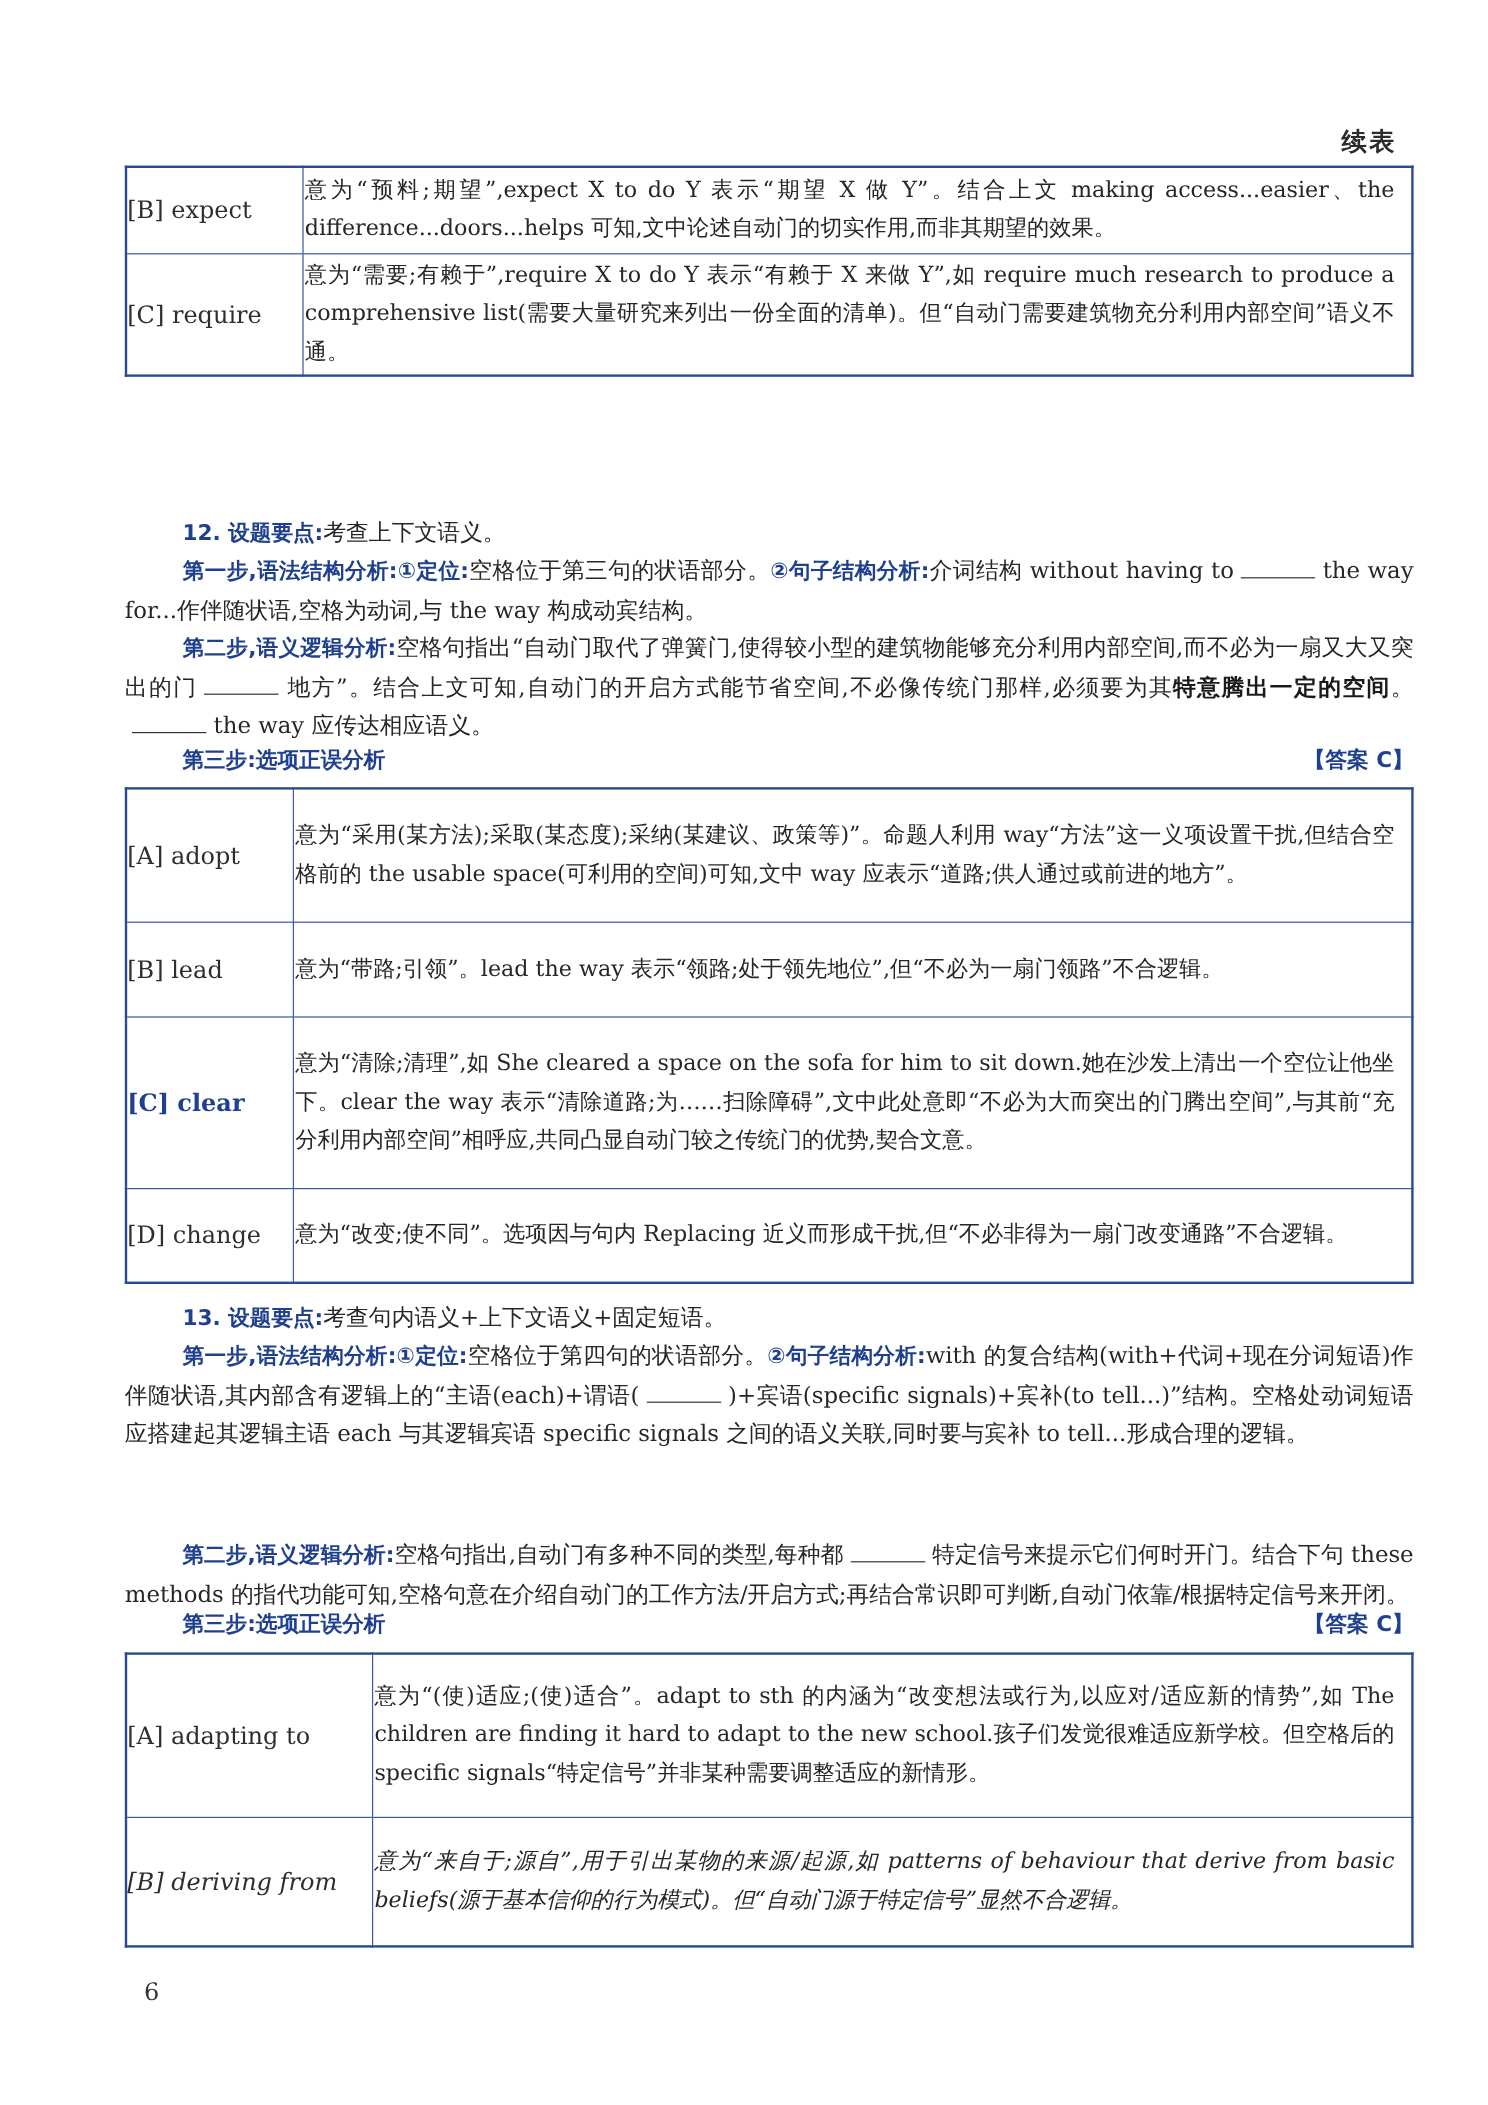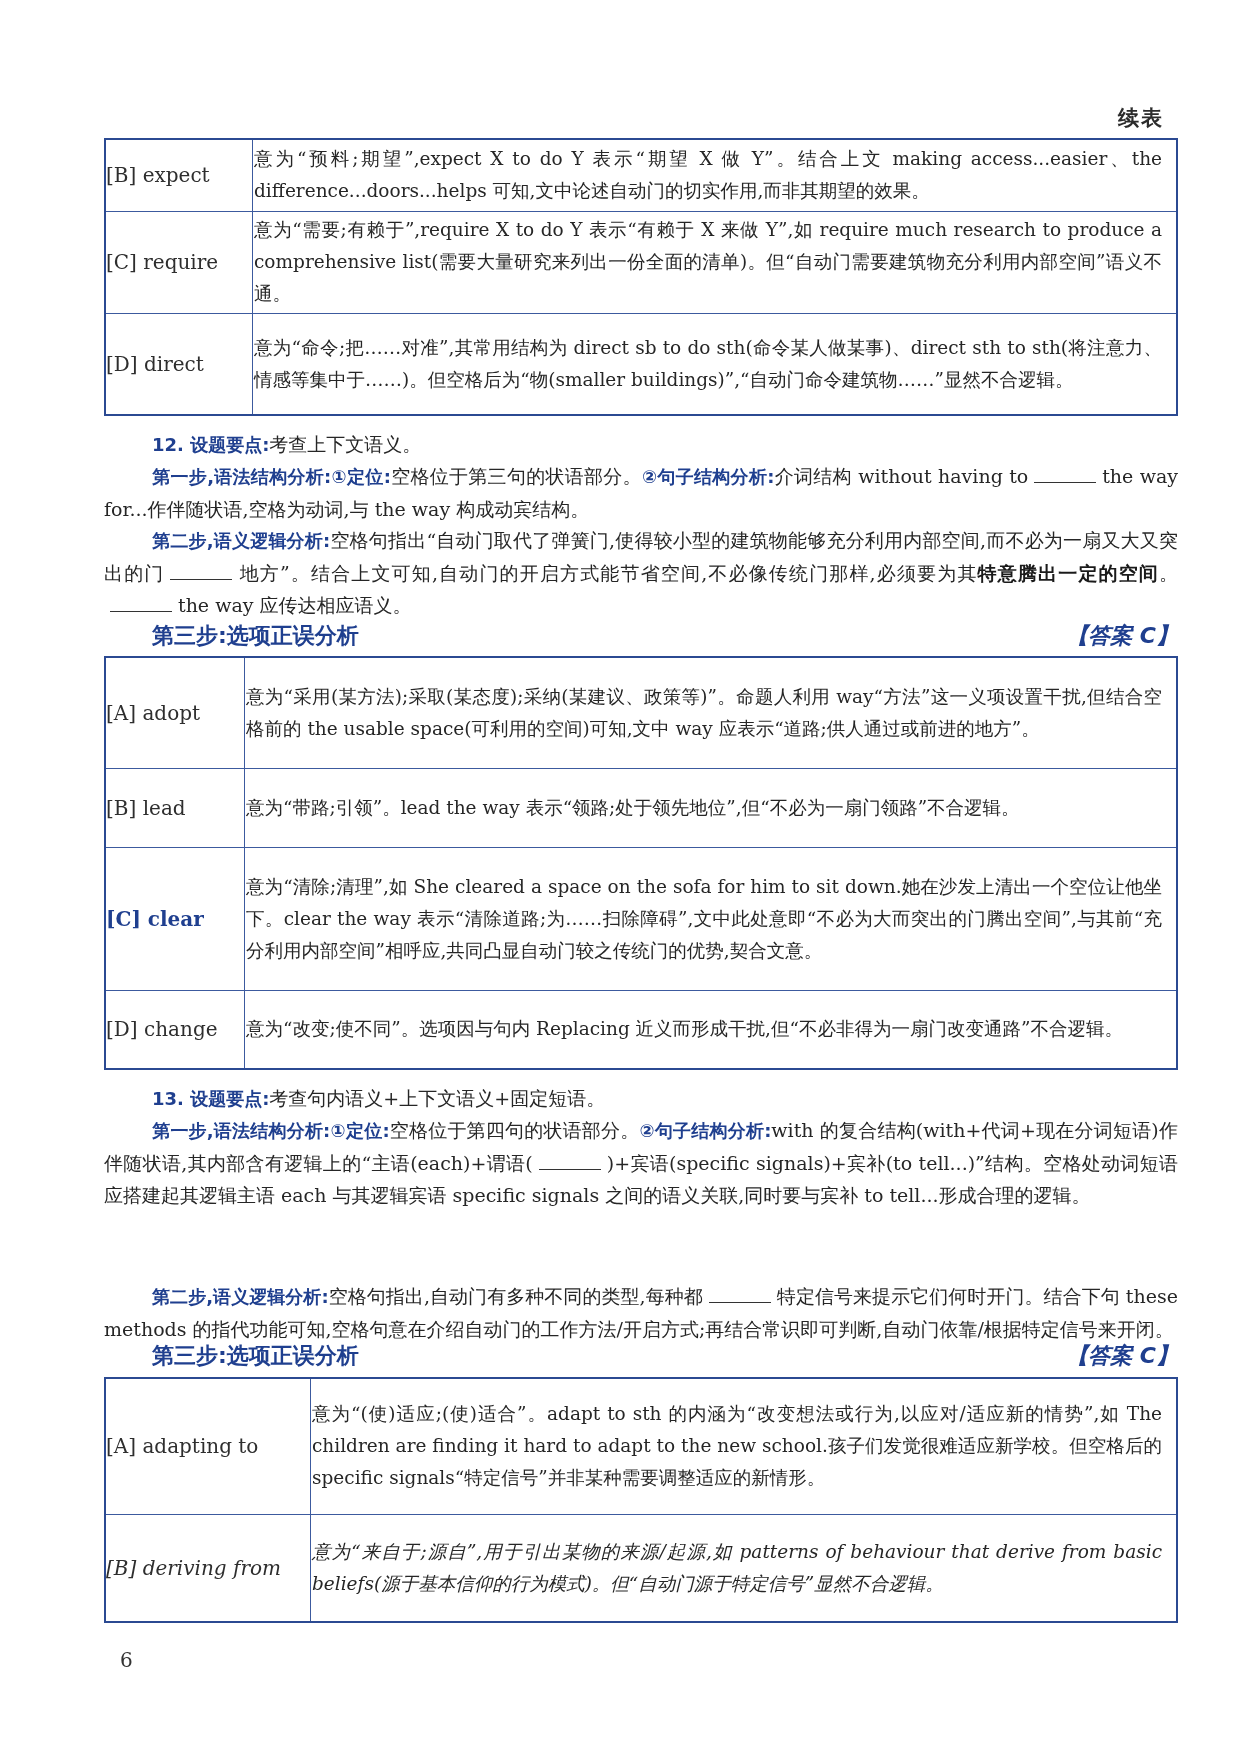--- a/index.html
+++ b/index.html
@@ -40,47 +40,43 @@
     font-family: "DejaVu Sans", sans-serif; font-size: 18px;
   }
   .em { font-weight: bold; color: #1a1a1a; }
   .blank {
     display: inline-block; width: 62px; border-bottom: 1.5px solid #333;
     height: 1px; vertical-align: baseline; margin: 0 6px;
   }
   .step3 {
     position: absolute; left: 104px; width: 1074px; height: 30px;
     font-family: "DejaVu Sans", sans-serif; font-weight: bold;
-    font-size: 22px; color: #1f3f8f;
+    font-size: 18px; color: #1f3f8f;
   }
   .step3 .left { position: absolute; left: 48px; top: 0; }
-  .step3 .right { position: absolute; right: 0; top: 0; font-style: italic; }
+  .step3 .right { position: absolute; right: 0; top: 0; }
   .page-num {
     position: absolute; left: 120px; top: 1648px;
     font-size: 20px; color: #333;
   }
 </style>
 </head>
 <body>
 
 <div class="cont-label">续表</div>
 
 <table class="opt" style="top:138px;">
   <tbody>
       <tr style="height:72px;">
     <td class="label" style="width:146px;">[B] expect</td>
     <td class="desc">意为“预料;期望”,expect X to do Y 表示“期望 X 做 Y”。结合上文 making access...easier、the difference...doors...helps 可知,文中论述自动门的切实作用,而非其期望的效果。</td>
   </tr>
   <tr style="height:102px;">
     <td class="label">[C] require</td>
     <td class="desc">意为“需要;有赖于”,require X to do Y 表示“有赖于 X 来做 Y”,如 require much research to produce a comprehensive list(需要大量研究来列出一份全面的清单)。但“自动门需要建筑物充分利用内部空间”语义不通。</td>
-  </tr>
-  <tr style="height:102px;">
-    <td class="label">[D] direct</td>
-    <td class="desc">意为“命令;把……对准”,其常用结构为 direct sb to do sth(命令某人做某事)、direct sth to sth(将注意力、情感等集中于……)。但空格后为“物(smaller buildings)”,“自动门命令建筑物……”显然不合逻辑。</td>
   </tr>
 </tbody>
   </table>
 
 <div class="para" style="top:428px;">
   <span class="indent"></span><span class="hd">12. 设题要点:</span><span>考查上下文语义。</span>
 </div>
 <div class="para" style="top:460px;">
   <span class="indent"></span><span class="hd">第一步,语法结构分析:</span><span class="hd">①定位:</span><span>空格位于第三句的状语部分。</span><span class="hd">②句子结构分析:</span><span>介词结构 without having to</span><span class="blank"></span><span>the way for...作伴随状语,空格为动词,与 the way 构成动宾结构。</span>
 </div>

